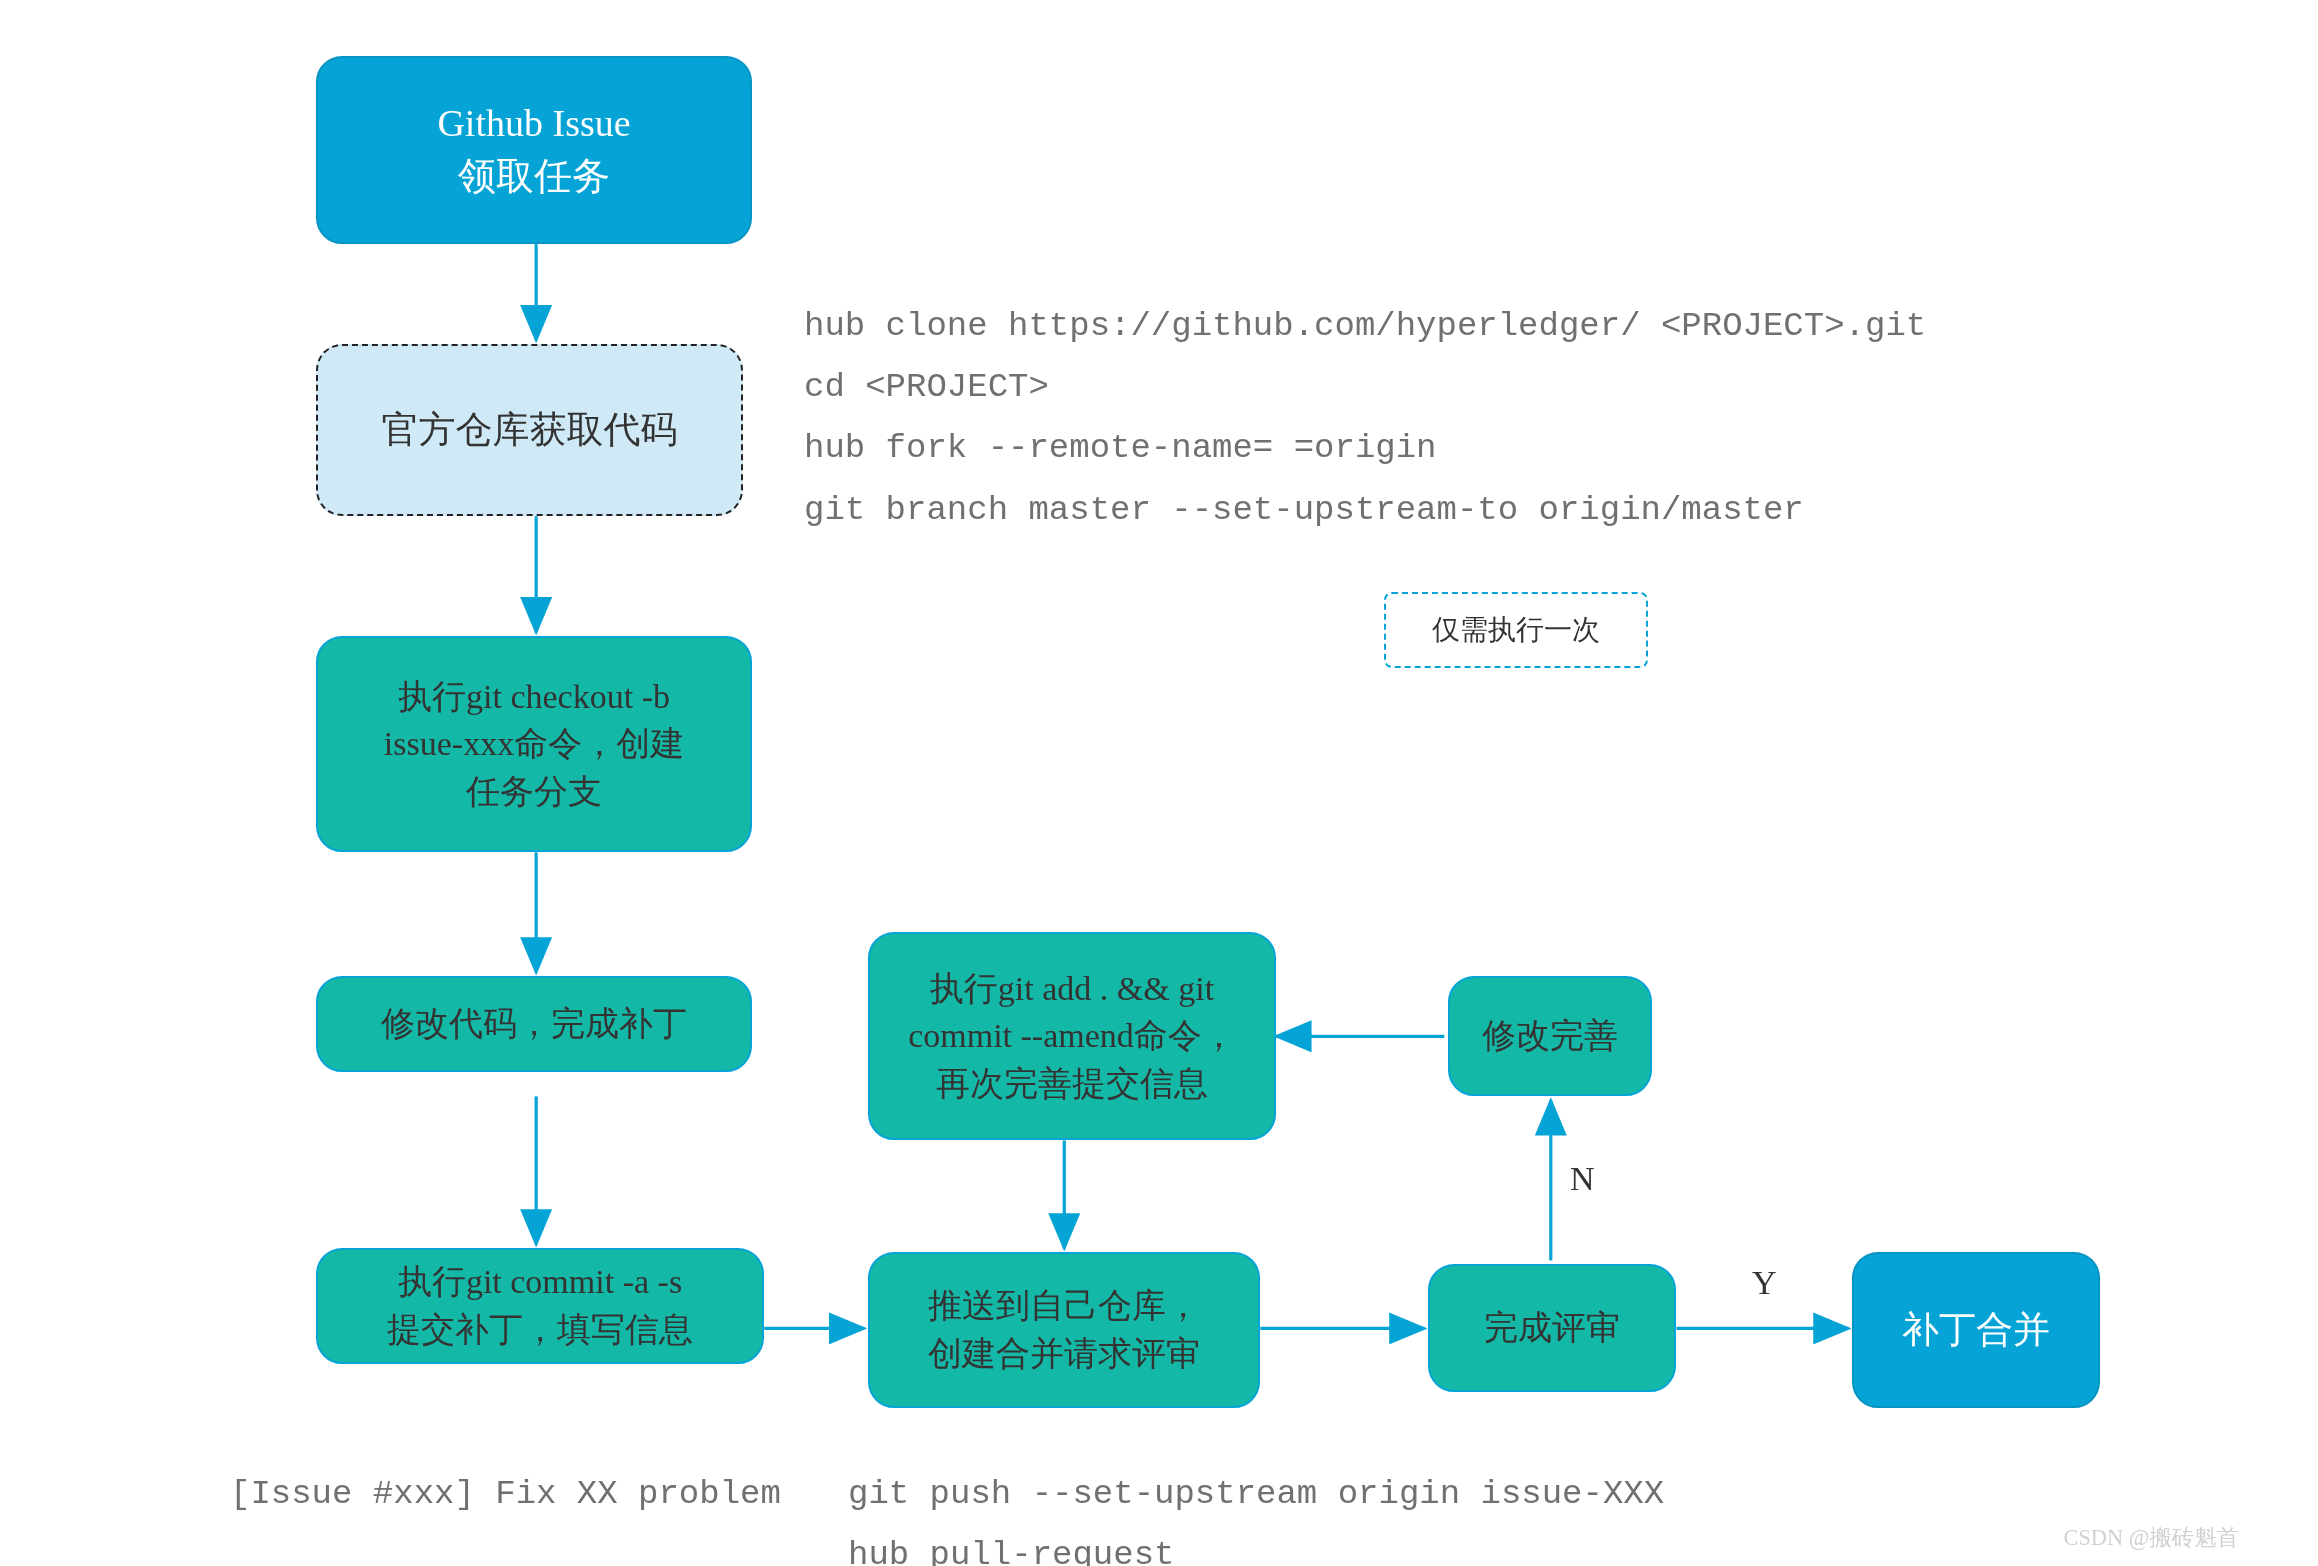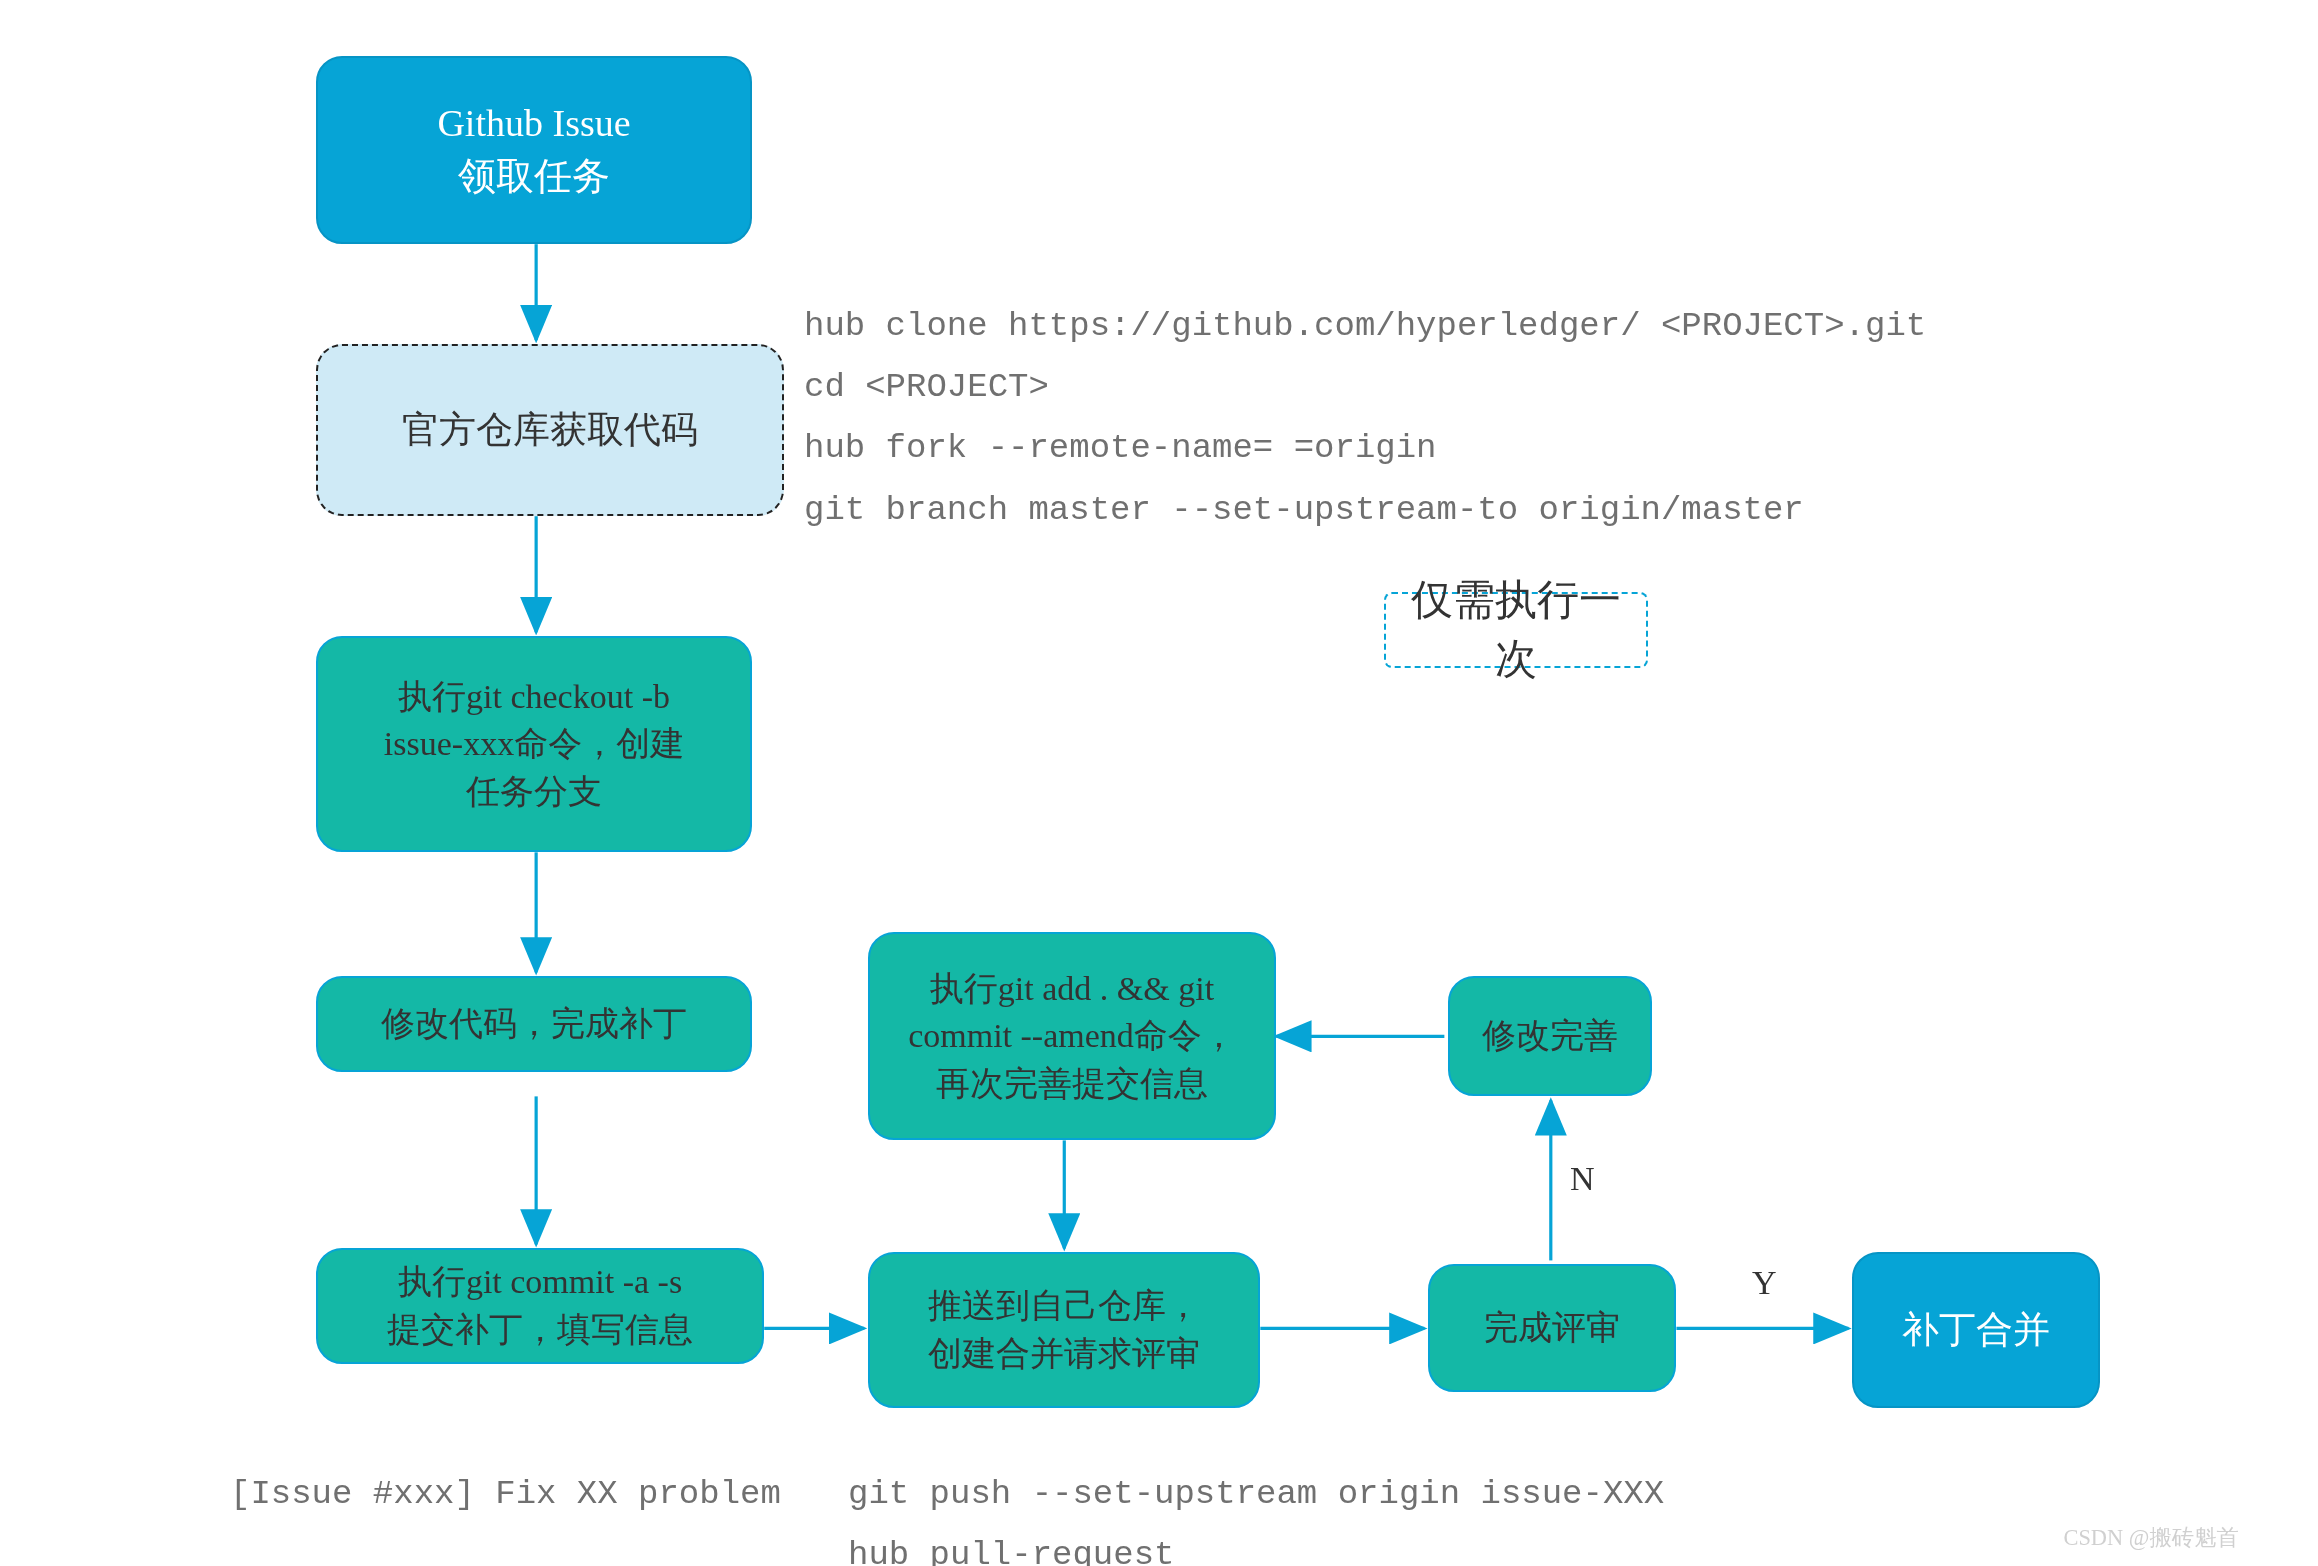--- a/index.html
+++ b/index.html
@@ -100,21 +100,21 @@
   <line x1="1330" y1="1425" x2="1330" y2="1560" stroke="#06a4d6" stroke-width="4" marker-end="url(#arrowhead)"></line>
 </svg>
 
 <div class="node node-solid-blue" style="left:316px; top:56px; width:436px; height:188px; font-size:38px;">
   <div>
     <div>Github Issue</div>
     <div>领取任务</div>
   </div>
 </div>
 
-<div class="node node-light-blue" style="left:316px; top:344px; width:468px; height:172px; font-size:37px;">
+<div class="node node-light-blue" style="left:316px; top:344px; width:427px; height:172px; font-size:37px;">
   <span>官方仓库获取代码</span>
 </div>
 
 <div class="node node-outline" style="left:316px; top:636px; width:436px; height:216px;">
   <div>
     <div>执行git checkout -b</div>
     <div>issue-xxx命令，创建</div>
     <div>任务分支</div>
   </div>
 </div>
@@ -150,21 +150,21 @@
 </div>
 
 <div class="node node-outline" style="left:1428px; top:1264px; width:248px; height:128px;">
   <span>完成评审</span>
 </div>
 
 <div class="node node-solid-blue" style="left:1852px; top:1252px; width:248px; height:156px; font-size:37px;">
   <span>补丁合并</span>
 </div>
 
-<div class="node node-dashed-small" style="left:1384px; top:592px; width:264px; height:76px; border-radius:8px; font-size:42px; padding:8px;">
+<div class="node node-dashed-small" style="left:1384px; top:592px; width:264px; height:76px; border-radius:8px; font-size:28px; padding:8px;">
   <span>仅需执行一次</span>
 </div>
 
 <div class="label" style="left:1752px; top:1264px;">Y</div>
 <div class="label" style="left:1570px; top:1160px;">N</div>
 
 <div class="code-text" style="left:804px; top:296px;">hub clone https://github.com/hyperledger/ &lt;PROJECT&gt;.git
 cd &lt;PROJECT&gt;
 hub fork --remote-name= =origin
 git branch master --set-upstream-to origin/master</div>

